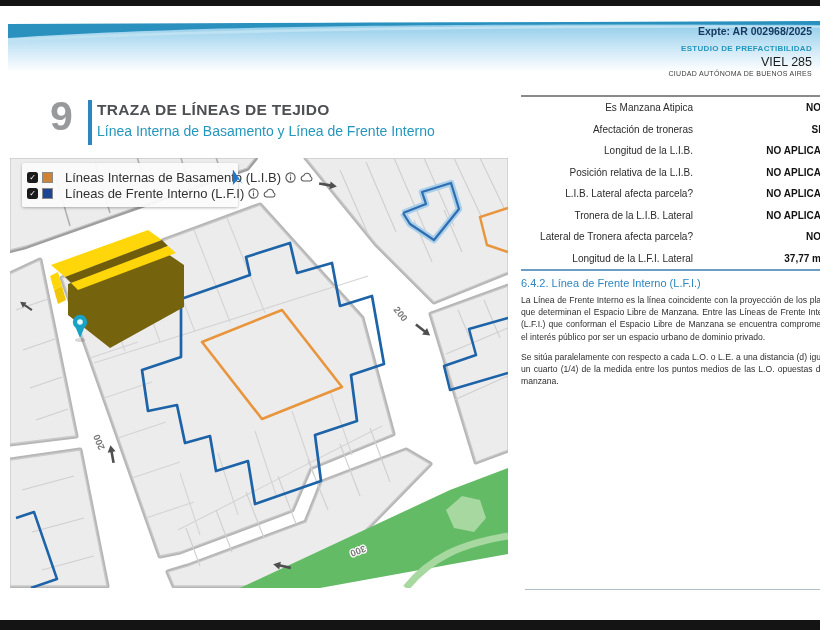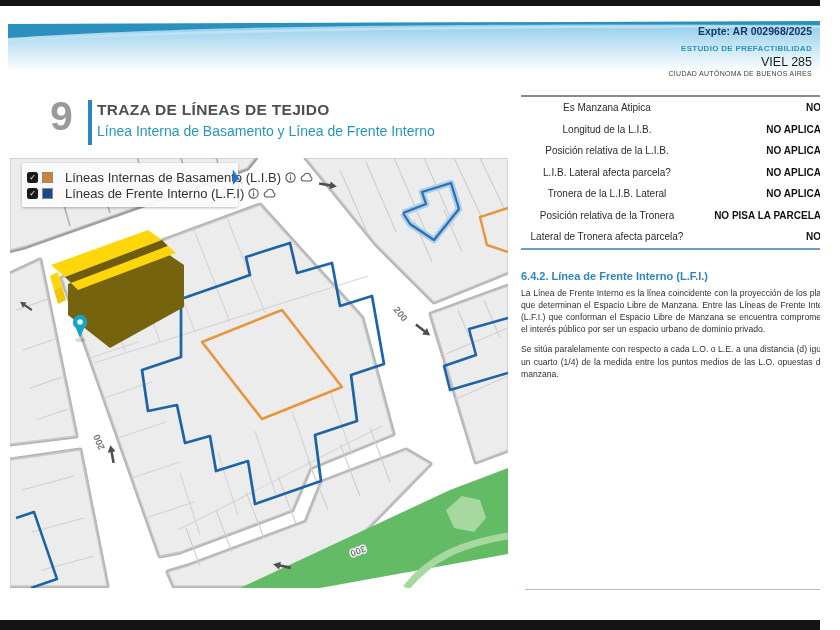--- a/index.html
+++ b/index.html
@@ -15,23 +15,23 @@
   .t-ciudad{top:70px;font-size:7px;color:#3c3c3c;letter-spacing:.3px;}
   
   .big9{left:50px;top:96px;font-size:41px;font-weight:bold;color:#97999b;line-height:1;}
   .vbar{left:88px;top:100px;width:3.5px;height:45px;background:#2e86c1;}
   .s-title{left:97px;top:101px;font-size:15.5px;font-weight:bold;color:#4d4f52;letter-spacing:.3px;}
   .s-sub{left:97px;top:123px;font-size:14px;color:#2596be;}
   
   .panel{left:521px;top:95px;width:316px;}
   .tbl{border-top:2px solid #8a8a8a;border-bottom:2px solid #6d9dc5;width:302px;}
   .trow{display:flex;align-items:center;height:21.5px;}
-  .tlabel{width:172px;text-align:center;font-size:10px;color:#2b2b2b;}
+  .tlabel{width:172px;text-align:right;font-size:10px;color:#2b2b2b;}
   .tvalue{flex:1;text-align:right;font-size:10px;font-weight:bold;color:#111;padding-right:2px;}
-  .h642{margin-top:20px;font-size:11px;font-weight:bold;color:#2e86c1;}
+  .h642{margin-top:6px;font-size:11px;font-weight:normal;color:#2e86c1;}
   .ptext{margin:5px 0 0 0;width:314px;font-size:8.6px;line-height:1.42;color:#2f2f2f;text-align:justify;}
   .footline{left:525px;top:589px;width:310px;height:1px;background:#b0bec8;}
   
   .map{left:10px;top:158px;width:498px;height:430px;overflow:hidden;background:#fff;}
   .legend{left:12px;top:5px;width:206px;background:rgba(251,251,251,.94);border-radius:2px;
           box-shadow:0 1px 3px rgba(0,0,0,.28);padding:6px 5px;z-index:5;}
   .lrow{display:flex;align-items:center;gap:4px;height:16px;}
   .chk{width:11px;height:11px;background:#1b1b1b;border-radius:2.5px;color:#fff;font-size:8px;
        line-height:11px;text-align:center;flex:0 0 auto;}
   .sw{width:9px;height:9px;border:1px solid #8a8a8a;flex:0 0 auto;}
@@ -199,42 +199,46 @@
     </div>
   </div>
 
   <div class="abs panel">
     <div class="tbl">
       <div class="trow">
         <div class="tlabel">Es Manzana Atipica</div>
         <div class="tvalue">NO</div>
       </div>
       <div class="trow">
+        <div class="tlabel">Afectación de troneras</div>
+        <div class="tvalue">SI</div>
+      </div>
+      <div class="trow">
         <div class="tlabel">Longitud de la L.I.B.</div>
         <div class="tvalue">NO APLICA</div>
       </div>
       <div class="trow">
         <div class="tlabel">Posición relativa de la L.I.B.</div>
         <div class="tvalue">NO APLICA</div>
       </div>
       <div class="trow">
         <div class="tlabel">L.I.B. Lateral afecta parcela?</div>
         <div class="tvalue">NO APLICA</div>
       </div>
       <div class="trow">
         <div class="tlabel">Tronera de la L.I.B. Lateral</div>
         <div class="tvalue">NO APLICA</div>
-      </div>
-      <div class="trow">
-        <div class="tlabel">Posición relativa de la Tronera</div>
-        <div class="tvalue">NO PISA LA PARCELA</div>
       </div>
       <div class="trow">
         <div class="tlabel">Lateral de Tronera afecta parcela?</div>
         <div class="tvalue">NO</div>
+      </div>
+      <div class="trow">
+        <div class="tlabel">Longitud de la L.F.I. Lateral</div>
+        <div class="tvalue">37,77 m</div>
       </div>
     </div>
     <div class="h642">6.4.2. Línea de Frente Interno (L.F.I.)</div>
     <p class="ptext">La Línea de Frente Interno es la línea coincidente con la proyección de los planos que determinan el Espacio Libre de Manzana. Entre las Líneas de Frente Interno (L.F.I.) que conforman el Espacio Libre de Manzana se encuentra comprometido el interés público por ser un espacio urbano de dominio privado.</p>
     <p class="ptext" style="margin-top:8px;">Se sitúa paralelamente con respecto a cada L.O. o L.E. a una distancia (d) igual a un cuarto (1/4) de la medida entre los puntos medios de las L.O. opuestas de la manzana.</p>
   </div>
 
   <div class="abs footline"></div>
 
 </div>

